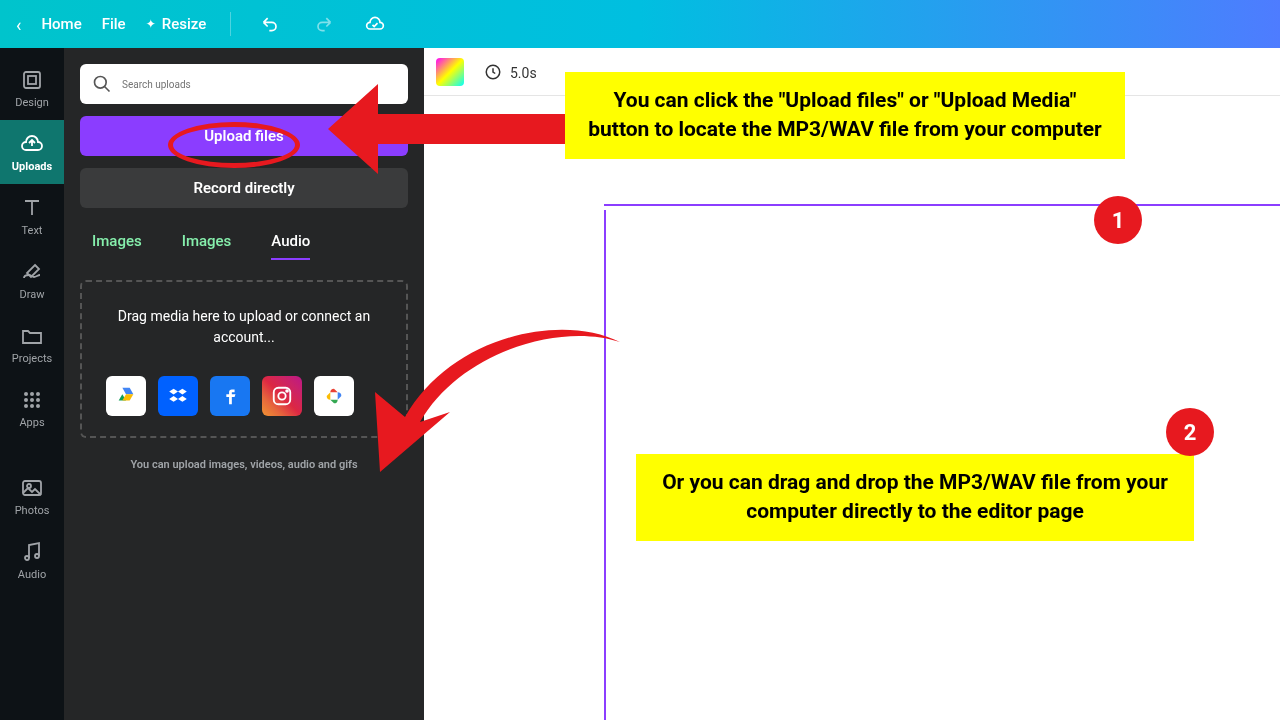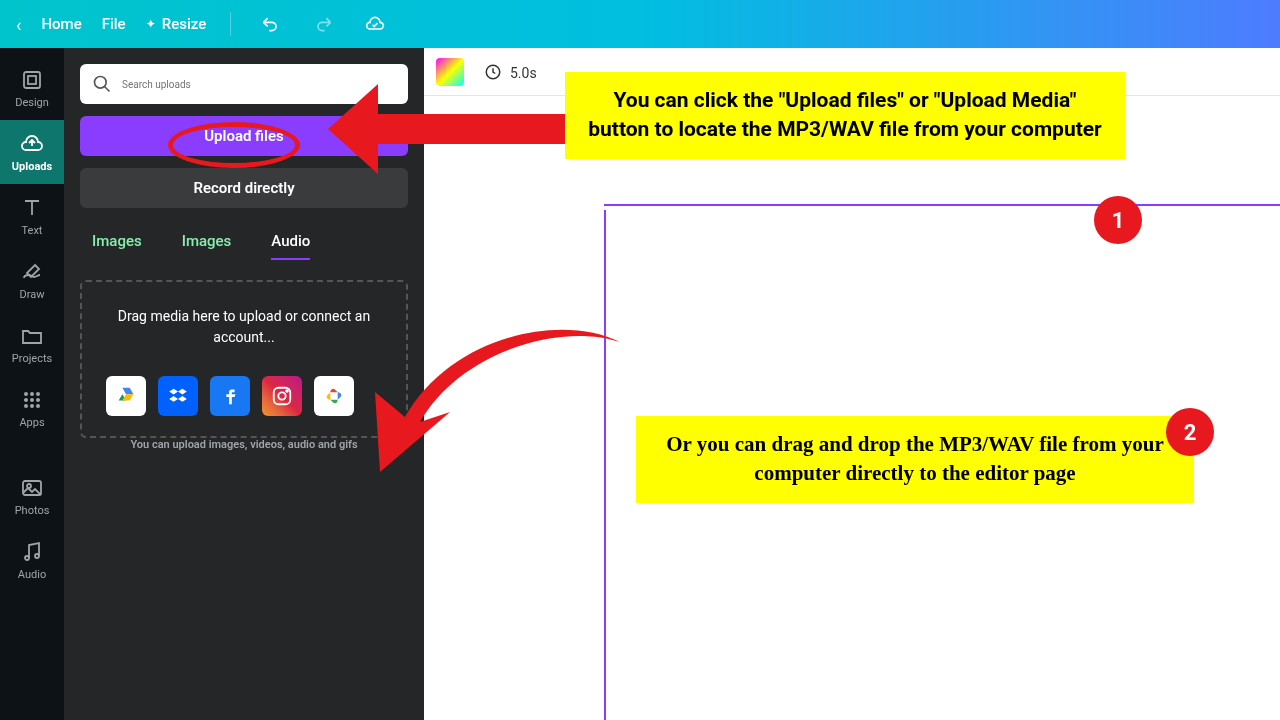--- a/index.html
+++ b/index.html
@@ -31,33 +31,33 @@
 .drop-zone { border: 2px dashed #555; border-radius: 6px; padding: 24px 20px 20px; text-align: center; }
 .drop-zone p { font-size: 14px; color: #fff; margin-bottom: 28px; line-height: 1.5; }
 .service-icons { display: flex; gap: 12px; flex-wrap: wrap; justify-content: flex-start; padding-left: 4px; }
 .service-icon { width: 40px; height: 40px; border-radius: 6px; display: flex; align-items: center; justify-content: center; cursor: pointer; }
 .drive { background: #fff; }
 .dropbox { background: #0061ff; }
 .facebook { background: #1877f2; }
 .instagram { background: linear-gradient(45deg, #f09433, #e6683c, #dc2743, #cc2366, #bc1888); }
 .photos { background: #fff; }
 
-.upload-note { text-align: center; font-size: 11px; color: #a0a4a8; font-weight: 600; }
+.upload-note { text-align: center; font-size: 11px; color: #a0a4a8; margin-top: 20px; font-weight: 600; }
 
 .canvas-area { flex: 1; background: #fff; position: relative; }
 .canvas-toolbar { height: 48px; border-bottom: 1px solid #e5e5e5; display: flex; align-items: center; padding: 0 12px; gap: 20px; }
 .color-sq { width: 28px; height: 28px; border-radius: 4px; background: linear-gradient(135deg, #ff00ff, #ffff00, #00ffff); cursor: pointer; }
 .timer { display: flex; align-items: flex-end; gap: 8px; font-size: 14px; color: #333; cursor: pointer; }
 .canvas { position: absolute; top: 48px; left: 0; right: 0; bottom: 0; }
 .page-marker { position: absolute; top: 114px; left: 180px; width: 2px; height: 540px; background: #8b3dff; }
 .page-marker2 { position: absolute; top: 108px; left: 180px; width: 800px; height: 2px; background: #8b3dff; }
 
 .callout { position: absolute; background: #ffff00; padding: 14px 20px; font-size: 21px; font-weight: bold; color: #000; text-align: center; line-height: 1.4; }
 .callout1 { top: 72px; left: 565px; width: 560px; }
-.callout2 { top: 416px; left: 636px; width: 558px; font-family: Liberation Serif, serif; }
+.callout2 { top: 454px; left: 636px; width: 558px; }
 
 .badge { position: absolute; width: 48px; height: 48px; border-radius: 50%; background: #e7191f; color: #fff; display: flex; align-items: center; justify-content: center; font-size: 22px; font-weight: bold; }
 .badge1 { top: 196px; left: 1094px; }
 .badge2 { top: 408px; left: 1166px; }
 
 .red-circle { position: absolute; top: 122px; left: 168px; width: 132px; height: 46px; border: 5px solid #e7191f; border-radius: 50%; pointer-events: none; }
 
 .arrow1 { position: absolute; top: 74px; left: 318px; pointer-events: none; }
 .arrow2 { position: absolute; top: 322px; left: 360px; pointer-events: none; }
 

